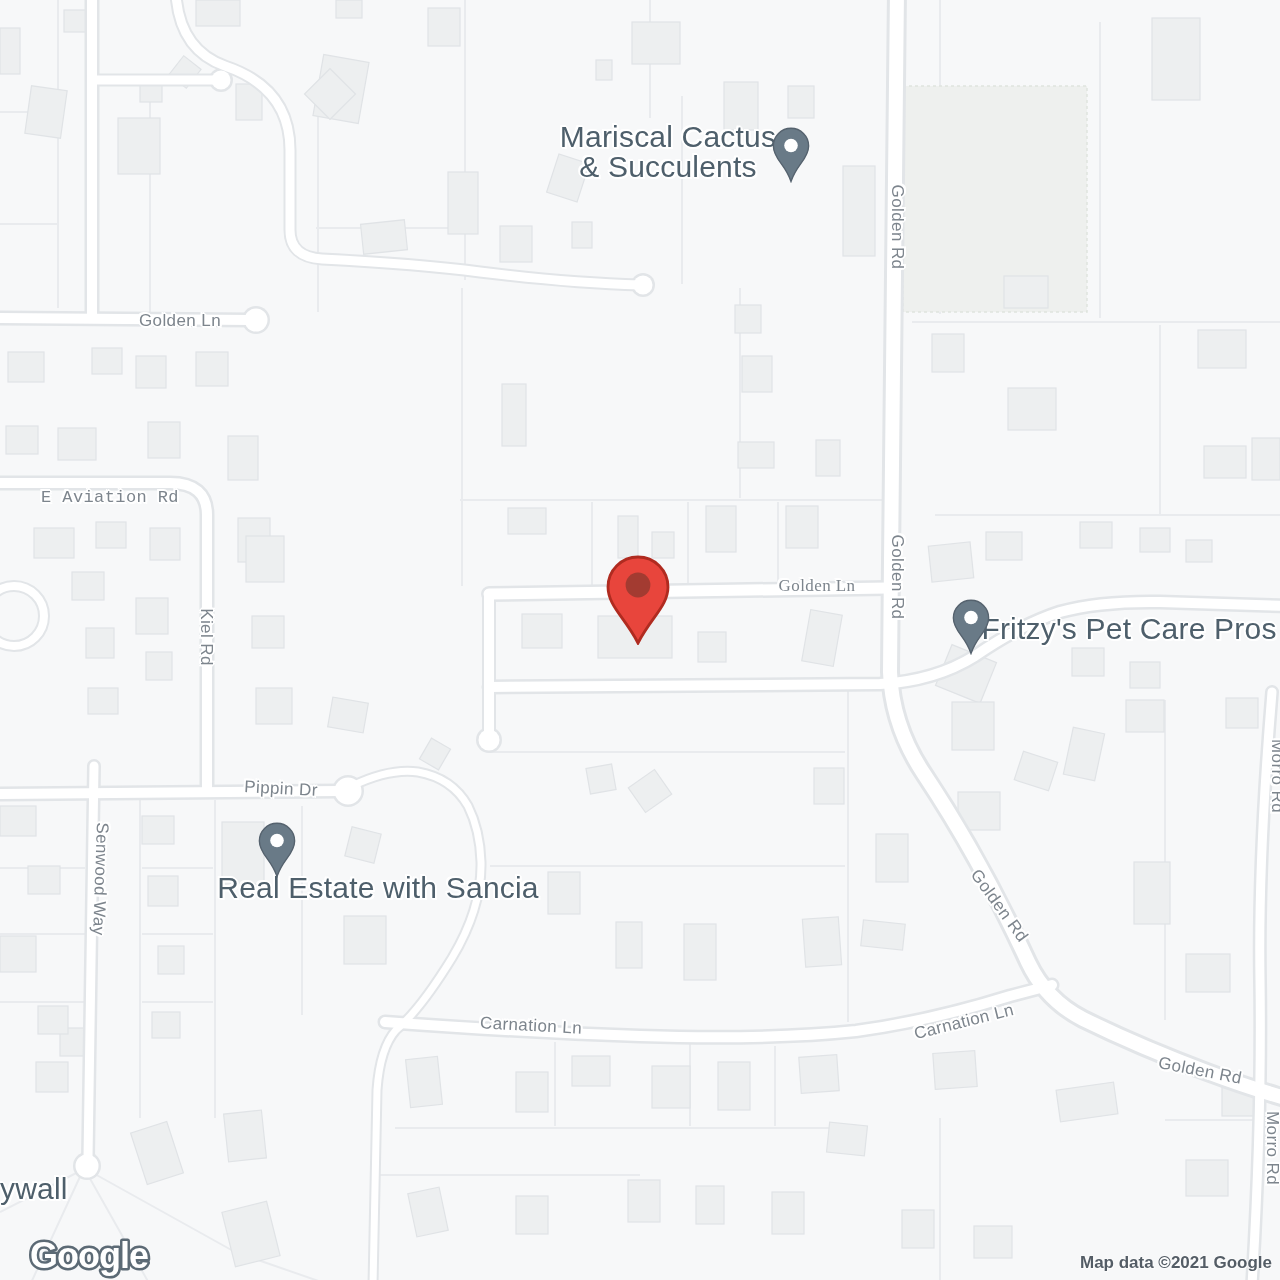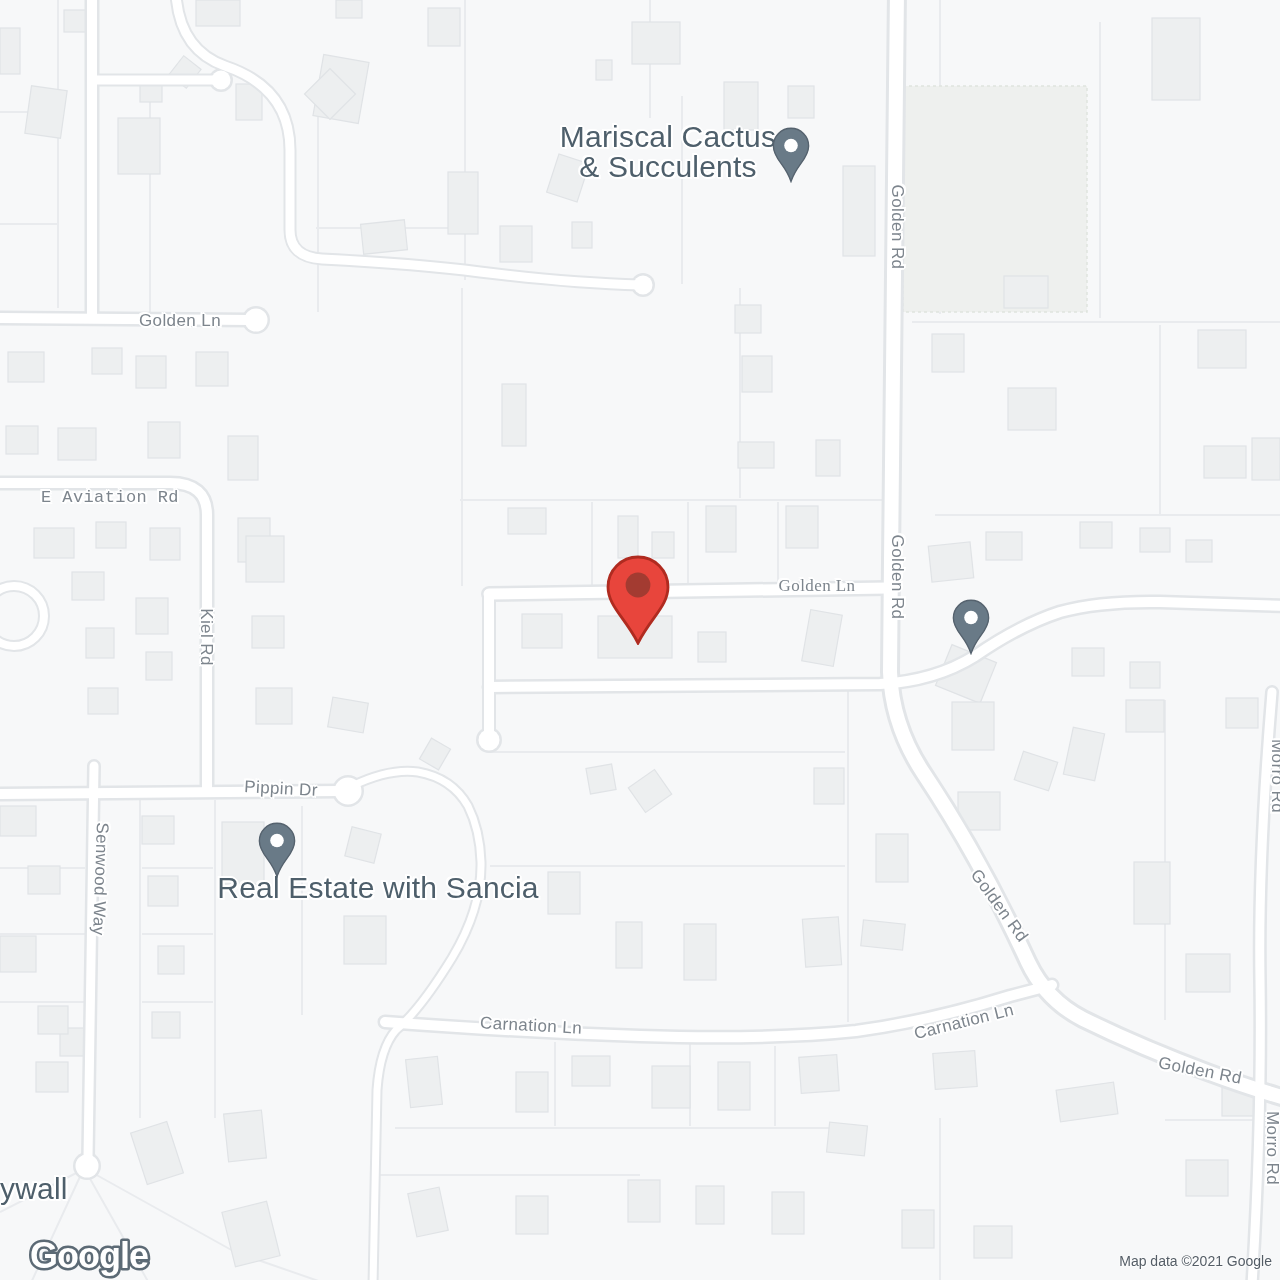--- a/index.html
+++ b/index.html
@@ -20,22 +20,23 @@
     font-size:17px;letter-spacing:.4px;
     color:var(--road-label,#7d858d);
   }
   .poi-label{
     font-size:30px;letter-spacing:.2px;
     color:var(--poi-label,#4e5f6b);text-align:center;line-height:30px;
   }
   .rot90{transform:translate(-50%,-50%) rotate(90deg);}
   .pin{position:absolute;}
   .attribution{
-    position:absolute;font-size:14px;color:#545d66;
+    position:absolute;font-size:17px;color:#545d66;
     text-shadow:0 0 2px #fff,0 0 3px #fff,1px 1px 0 rgba(255,255,255,.7);
+    font-weight:bold;
   }
   .logo{position:absolute;}
 </style>
 </head>
 <body>
 
 <div class="map">
 
   <svg class="basemap" width="1280" height="1280" viewBox="0 0 1280 1280">
 
@@ -249,20 +250,21 @@
   <div class="lbl road-label" style="left:964px;top:1022px;transform:translate(-50%,-50%) rotate(-14deg);">Carnation Ln</div>
   <div class="lbl road-label" style="left:999px;top:906px;transform:translate(-50%,-50%) rotate(54deg);">Golden Rd</div>
   <div class="lbl road-label" style="left:1200px;top:1071px;transform:translate(-50%,-50%) rotate(11deg);">Golden Rd</div>
   <div class="lbl road-label rot90" style="left:1277px;top:776px;">Morro Rd</div>
   <div class="lbl road-label rot90" style="left:1272px;top:1148px;">Morro Rd</div>
 
   <div class="lbl poi-label" style="left:668px;top:152px;">
     <div>Mariscal Cactus</div>
     <div>&amp; Succulents</div>
   </div>
+  <div class="lbl poi-label" style="left:1129px;top:629px;">Fritzy's Pet Care Pros</div>
   <div class="lbl poi-label" style="left:378px;top:888px;">Real Estate with Sancia</div>
   <div class="lbl poi-label" style="left:0;top:1189px;transform:translate(0,-50%);text-align:right;">ywall</div>
 
   <svg class="pin" style="left:772px;top:127px;" width="38" height="56" viewBox="0 0 28 41">
     <path d="M14,0.8 C6.8,0.8 1,6.6 1,13.8 C1,18.6 3.6,22.6 6.9,27.1 C9.6,30.8 12.2,34.9 14,40 C15.8,34.9 18.4,30.8 21.1,27.1 C24.4,22.6 27,18.6 27,13.8 C27,6.6 21.2,0.8 14,0.8 Z" style="fill:var(--poi-pin,#697A87);stroke:var(--poi-pin-border,#55626E);stroke-width:1;"></path>
     <circle cx="14" cy="13.5" r="5" fill="#ffffff"></circle>
   </svg>
   <svg class="pin" style="left:952px;top:599px;" width="38" height="56" viewBox="0 0 28 41">
     <path d="M14,0.8 C6.8,0.8 1,6.6 1,13.8 C1,18.6 3.6,22.6 6.9,27.1 C9.6,30.8 12.2,34.9 14,40 C15.8,34.9 18.4,30.8 21.1,27.1 C24.4,22.6 27,18.6 27,13.8 C27,6.6 21.2,0.8 14,0.8 Z" style="fill:var(--poi-pin,#697A87);stroke:var(--poi-pin-border,#55626E);stroke-width:1;"></path>
     <circle cx="14" cy="13.5" r="5" fill="#ffffff"></circle>

